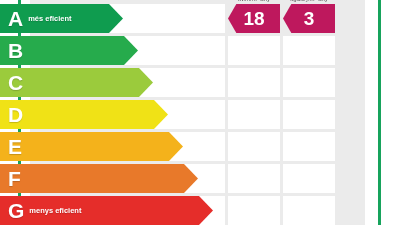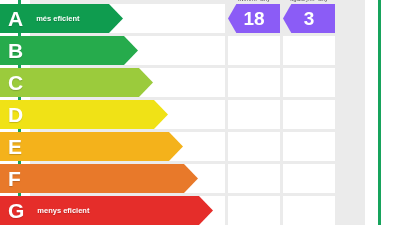--- a/index.html
+++ b/index.html
@@ -45,37 +45,37 @@
     display:flex;align-items:center;
     padding-left:8px;box-sizing:border-box;
     color:#ffffff;
   }
   .arrow .letter{
     font-size:21px;font-weight:bold;line-height:1;
     letter-spacing:0px;
     text-shadow:0 1px 1px rgba(0,0,0,.18);
   }
   .arrow .sub{
-    font-size:7.5px;font-weight:bold;margin-left:13px;
+    font-size:7.5px;font-weight:bold;margin-left:5px;
     white-space:nowrap;line-height:1;
     text-shadow:0 1px 1px rgba(0,0,0,.18);
   }
 
   
   .cell{
     position:absolute;top:0;height:29px;
     background:#ffffff;
   }
   .cell.c1{left:228px;width:52px;}
   .cell.c2{left:283px;width:52px;}
 
   
   .badge{
     position:absolute;top:0;height:29px;
-    background:#8b5cf6;
+    background:#be185d;
     display:flex;align-items:center;justify-content:center;
     color:#ffffff;font-weight:bold;font-size:19px;line-height:1;
     -webkit-clip-path:polygon(0% 50%, 16% 0%, 100% 0%, 100% 100%, 16% 100%);
     clip-path:polygon(0% 50%, 16% 0%, 100% 0%, 100% 100%, 16% 100%);
   }
   .badge.b1{left:228px;width:52px;}
   .badge.b2{left:283px;width:52px;}
 
   
   .col-head{

